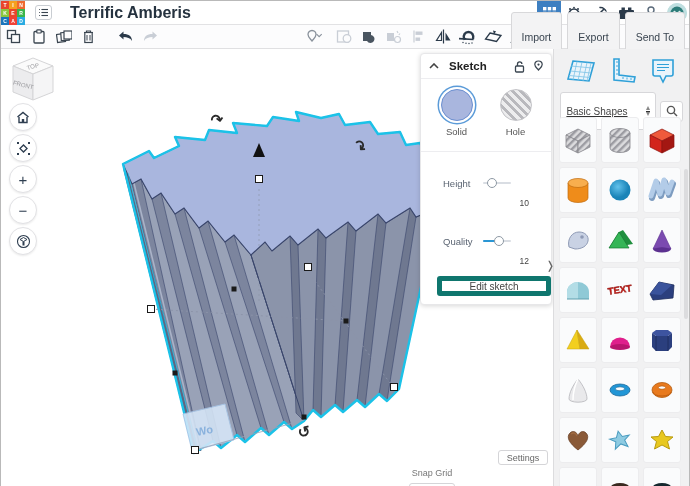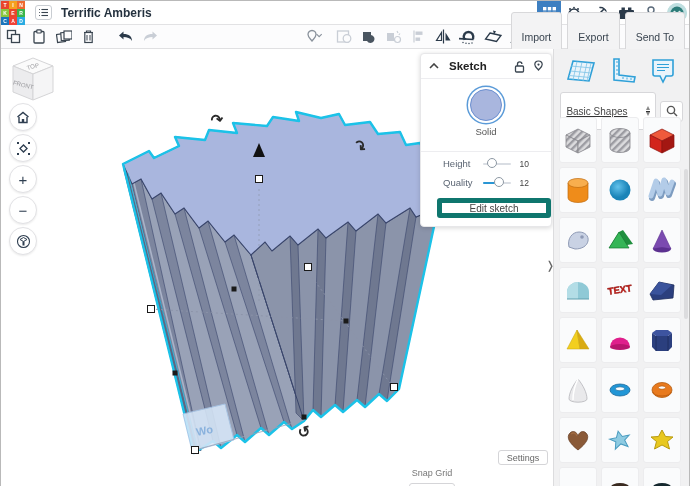--- a/index.html
+++ b/index.html
@@ -5,21 +5,21 @@
   * { margin:0; padding:0; box-sizing:border-box; }
   html,body { width:690px; height:486px; overflow:hidden; }
   body { font-family:"Liberation Sans", sans-serif; background:#fff; color:#333; position:relative; }
   .app { width:690px; height:486px; border:1px solid #b9b9b9; position:relative; background:#fff; }
 
   
   .hdr { height:24px; border-bottom:1px solid #e2e2e4; display:flex; align-items:center; position:relative; background:#fff; }
   .logo { width:24px; height:24px; display:grid; grid-template-columns:repeat(3,1fr); grid-template-rows:repeat(3,1fr); }
   .logo span { font-size:5px; font-weight:bold; color:#fff; display:flex; align-items:center; justify-content:center; }
   .props-btn { width:17px; height:15px; border:1px solid #c9cdd2; border-radius:3px; margin-left:10px; display:flex; align-items:center; justify-content:center; background:#fff; }
-  .hdr-title { font-size:12px; font-weight:bold; color:#25323f; margin-left:9px; }
+  .hdr-title { font-size:16px; font-weight:bold; color:#25323f; margin-left:18px; }
   .hdr-right { position:absolute; right:0; top:0; height:24px; display:flex; align-items:center; }
   .apps-btn { width:24px; height:24px; background:#3d7fc1; display:flex; align-items:center; justify-content:center; }
   .hdr-ic { width:26px; height:24px; display:flex; align-items:center; justify-content:center; }
   .avatar { width:20px; height:20px; border-radius:50%; background:#bfdfe0; margin:0 2px 0 2px; overflow:hidden; display:flex; align-items:center; justify-content:center; }
 
   
   .tb { height:24px; border-bottom:1px solid #e0e0e2; display:flex; align-items:center; background:#fcfcfd; position:relative; }
   .tb-ic { width:25px; height:22px; display:flex; align-items:center; justify-content:center; }
   .tb-gap { width:12px; }
   .tb-right { position:absolute; right:4px; top:0; height:24px; display:flex; align-items:center; gap:5px; }
@@ -43,21 +43,21 @@
   .sw-circle { width:32px; height:32px; border-radius:50%; }
   .sw-solid { background:#a9b6de; border:1px solid #6b8fd0; box-shadow:0 0 0 2px #fff, 0 0 0 3.5px #5b9bd8; }
   .sw-hole { background:repeating-linear-gradient(45deg,#ededee 0 3px,#b9b9bd 3px 6px); border:1px solid #c4c4c8; }
   .sw-label { font-size:9.5px; color:#555; }
   .panel-div { border-top:1px solid #ededf0; margin:6px 0 0; }
   .slider-row { display:flex; align-items:center; padding:6px 22px 2px; }
   .sl-label { font-size:9.5px; color:#5a6472; width:34px; }
   .sl-track { position:relative; flex:1; height:2px; background:#d9dde3; border-radius:2px; margin:0 6px; }
   .sl-fill { position:absolute; left:0; top:0; height:2px; background:#2a96d4; border-radius:2px; }
   .sl-knob { position:absolute; top:-4.5px; width:10px; height:10px; border-radius:50%; background:#fff; border:1px solid #8e99a4; }
-  .sl-val { font-size:8.5px; color:#444; width:12px; text-align:right; }
+  .sl-val { font-size:8.5px; color:#444; width:12px; text-align:right;margin-top:40px; }
   .edit-btn { margin:8px 16px 8px; width:calc(100% - 16px); height:20px; background:#fff; border:5px solid #0f766e; border-radius:3px; font-size:10px; color:#444; font-family:"Liberation Sans",sans-serif; }
 
   
   .settings-btn { position:absolute; left:497px; top:401px; width:50px; height:15px; background:#fff; border:1px solid #d5d5d8; border-radius:3px; font-size:9px; color:#666; display:flex; align-items:center; justify-content:center; }
   .snap-row { position:absolute; left:408px; top:419px; display:flex; align-items:center; gap:5px;flex-direction:column; }
   .snap-label { font-size:9px; color:#777; }
   .snap-dd { width:46px; height:14px; background:#fff; border:1px solid #d5d5d8; border-radius:3px; font-size:8.5px; color:#555; display:flex; align-items:center; justify-content:space-between; padding:0 4px; }
   .snap-dd .caret { font-size:6px; color:#777; }
 
   
@@ -409,20 +409,24 @@
           <svg width="9" height="13" viewBox="0 0 9 13">
             <path d="M4.5,1 C7,1 8.2,2.9 8.2,4.6 C8.2,6.8 6.2,8 4.5,10 C2.8,8 0.8,6.8 0.8,4.6 C0.8,2.9 2,1 4.5,1 Z" fill="none" stroke="#3a4550" stroke-width="1.2"></path>
             <circle cx="4.5" cy="4.6" r="1.1" fill="#3a4550"></circle>
           </svg>
         </div>
         <div class="swatches">
           <div class="swatch">
             <div class="sw-circle sw-solid"></div>
             <span class="sw-label">Solid</span>
           </div>
+          <div class="swatch">
+            <div class="sw-circle sw-hole"></div>
+            <span class="sw-label">Hole</span>
+          </div>
         </div>
         <div class="panel-div"></div>
         <div class="slider-row">
           <span class="sl-label">Height</span>
           <div class="sl-track">
             <div class="sl-knob" style="left:14%"></div>
           </div>
           <span class="sl-val">10</span>
         </div>
         <div class="slider-row">

